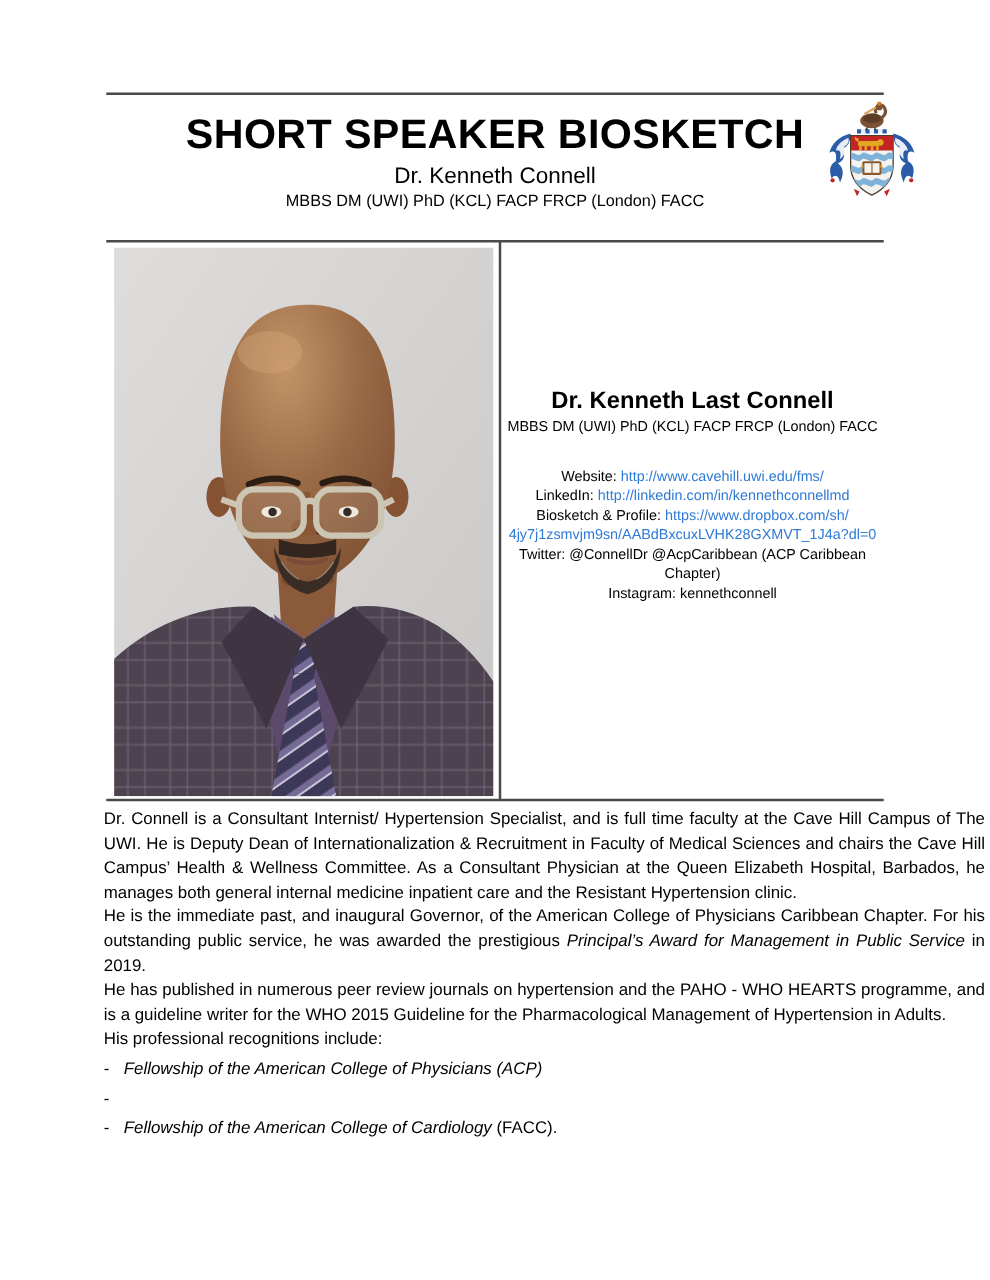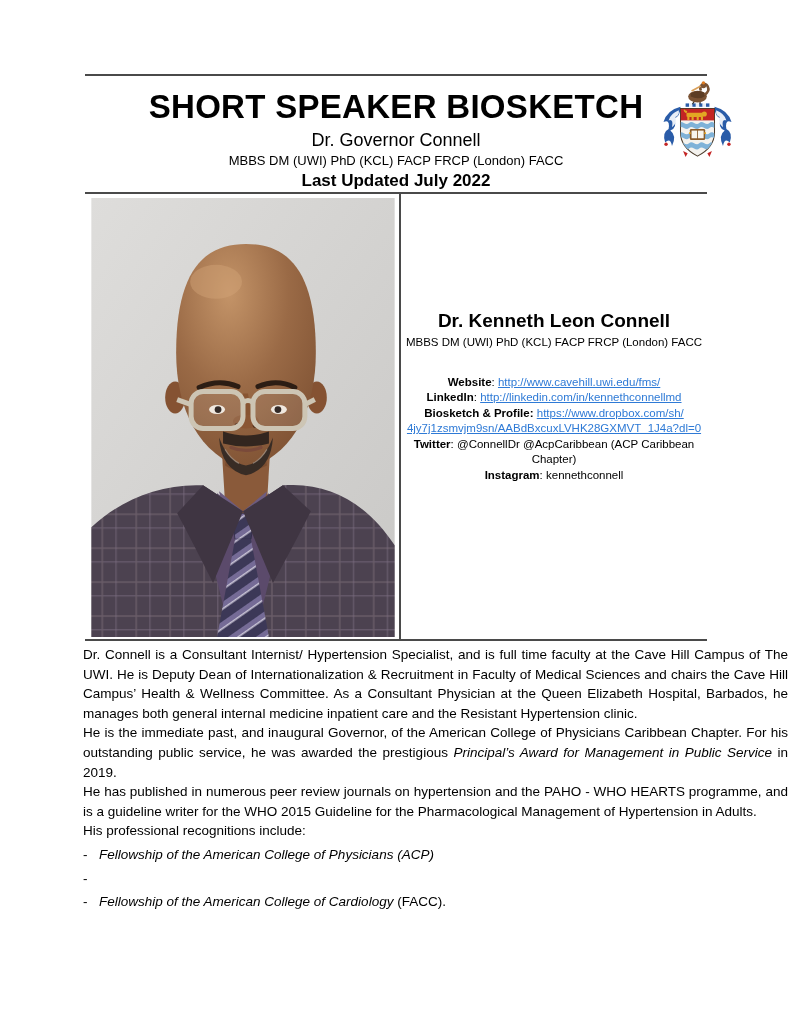--- a/index.html
+++ b/index.html
@@ -19,46 +19,45 @@
   .hdr-updated{ font-size:17px; font-weight:bold; margin-top:3px; }
 
   .crest{ position:absolute; left:655px; top:81px; width:85px; height:89px; }
   .photo{ position:absolute; left:91px; top:198px; width:304px; height:439px; }
 
   .contact{ position:absolute; left:401px; top:310px; width:306px; text-align:center; }
   .contact h2{ font-size:19px; font-weight:bold; line-height:1.2; }
   .c-creds{ font-size:11.5px; margin-top:3px; margin-bottom:27px; }
   .links{ font-size:11.5px; line-height:15.5px; }
 
-  .b{ font-weight:bold; }
+  .b{ font-weight:normal; }
   .i{ font-style:italic; }
-  .lnk{ color:var(--link,#2e7ad6); text-decoration:underline; cursor:pointer; }
+  .lnk{ color:var(--link,#2e7ad6); cursor:pointer; }
 
   .bio{ position:absolute; left:83px; top:645px; width:705px;
         font-size:13.5px; line-height:19.6px; text-align:justify; }
   .bio p{ margin:0; }
   .bullet-row{ display:flex; text-align:left; margin-top:4px; }
   .bullet-row .dash{ width:16px; flex:none; }
 
   .f-date{ position:absolute; left:36px; top:948px; font-size:10.5px; color:#1d1d1d;text-align:right; }
   .f-email{ position:absolute; right:47px; top:958px; font-size:13px;
             color:var(--link,#2e7ad6); text-decoration:underline; cursor:pointer; }
 </style>
 </head>
 <body>
 
 <div class="page">
 
   <div class="rule rule-top"></div>
 
   <header class="doc-header">
     <h1>SHORT SPEAKER BIOSKETCH</h1>
-    <div class="hdr-name">Dr. Governor Connell</div>
+    <div class="hdr-name">Dr. Kenneth Connell</div>
     <div class="hdr-creds">MBBS DM (UWI) PhD (KCL) FACP FRCP (London) FACC</div>
-    <div class="hdr-updated">Last Updated July 2022</div>
   </header>
 
   <svg class="crest" viewBox="0 0 100 104" role="img" aria-label="UWI coat of arms crest">
     <g>
       <path d="M30,30 Q14,34 10,48 Q18,44 16,56 Q8,60 12,72 Q18,66 20,76 Q26,64 18,58 Q27,54 22,44 Q30,42 30,30 Z" fill="#2a5ca8"></path>
       <path d="M28,34 Q18,38 16,46 Q22,44 20,54 Q26,50 24,42 Q29,40 28,34 Z" fill="#e8eef7"></path>
       <path d="M70,30 Q86,34 90,48 Q82,44 84,56 Q92,60 88,72 Q82,66 80,76 Q74,64 82,58 Q73,54 78,44 Q70,42 70,30 Z" fill="#2a5ca8"></path>
       <path d="M72,34 Q82,38 84,46 Q78,44 80,54 Q74,50 76,42 Q71,40 72,34 Z" fill="#e8eef7"></path>
       <circle cx="13" cy="74" r="2" fill="#c32524"></circle>
       <circle cx="87" cy="74" r="2" fill="#c32524"></circle>
@@ -175,21 +174,21 @@
         <rect x="100" y="194" width="52" height="37" rx="12"></rect>
         <rect x="162" y="194" width="52" height="37" rx="12"></rect>
         <path d="M152,205 Q157,201 162,205" fill="none"></path>
         <path d="M100,207 L86,202" fill="none"></path>
         <path d="M214,207 L224,202" fill="none"></path>
       </g>
     </g>
   </svg>
 
   <section class="contact">
-    <h2>Dr. Kenneth Leon Connell</h2>
+    <h2>Dr. Kenneth Last Connell</h2>
     <div class="c-creds">MBBS DM (UWI) PhD (KCL) FACP FRCP (London) FACC</div>
     <div class="links">
         <div><span class="b">Website</span><span>: </span><span class="lnk">http://www.cavehill.uwi.edu/fms/</span></div>
         <div><span class="b">LinkedIn</span><span>: </span><span class="lnk">http://linkedin.com/in/kennethconnellmd</span></div>
         <div><span class="b">Biosketch &amp; Profile:</span><span> </span><span class="lnk">https://www.dropbox.com/sh/</span><br><span class="lnk">4jy7j1zsmvjm9sn/AABdBxcuxLVHK28GXMVT_1J4a?dl=0</span></div>
         <div><span class="b">Twitter</span><span>: @ConnellDr @AcpCaribbean (ACP Caribbean Chapter)</span></div>
         <div><span class="b">Instagram</span><span>: kennethconnell</span></div>
       </div>
   </section>
 

